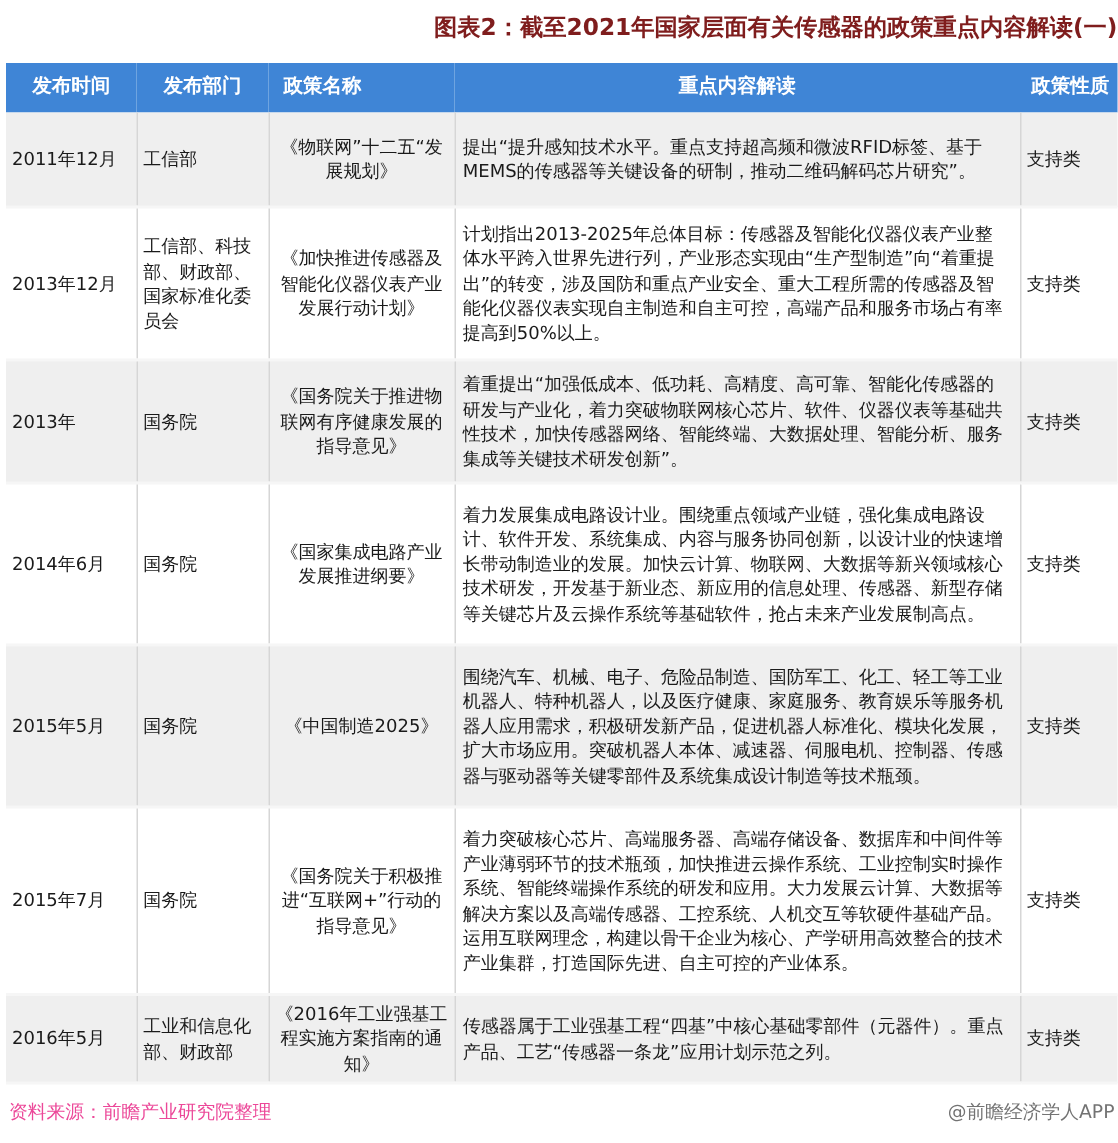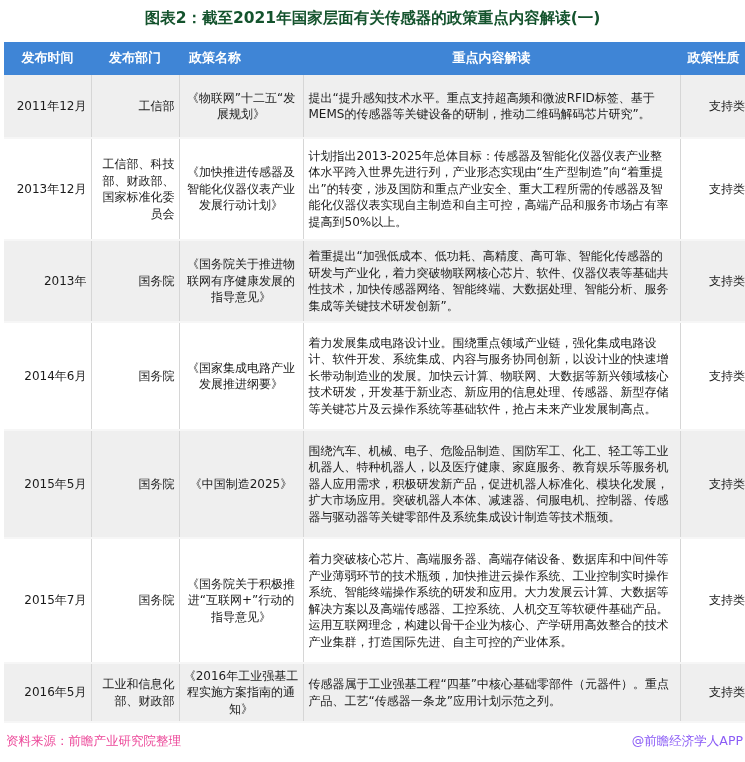--- a/index.html
+++ b/index.html
@@ -1,22 +1,22 @@
 <!DOCTYPE html>
 <html><head>
 <meta charset="utf-8">
 <style>
   html, body { margin: 0; padding: 0; background: #ffffff; }
   body {
     width: 745px; height: 762px; position: relative; overflow: hidden;
     font-family: "DejaVu Sans", "Liberation Sans", sans-serif; color: #111;
   }
   .title {
-    position: absolute; left: 0; top: 8px; width: 745px; text-align: center;
-    font-size: 15.5px; font-weight: bold; color: #14532d; letter-spacing: 0;
+    position: absolute; left: 0; top: 8px; width: 745px; text-align: right;
+    font-size: 15.5px; font-weight: bold; color: #7f1d1d; letter-spacing: 0;
     font-family: "DejaVu Sans", sans-serif;
   }
   table.policy {
     position: absolute; left: 4px; top: 42px; width: 745px;
     border-collapse: collapse; table-layout: fixed;
     font-size: 12px; line-height: 16.5px;
   }
   table.policy col.c1 { width: 87px; }
   table.policy col.c2 { width: 88px; }
   table.policy col.c3 { width: 124px; }
@@ -29,28 +29,28 @@
   table.policy thead th.left { text-align: left; padding-left: 10px; }
   table.policy thead th.right { padding-right: 6px; }
   table.policy tbody td {
     vertical-align: middle; padding: 2px 4px; color: #1a1a1a;
     border-left: 1px solid #d6d6d6;
   }
   table.policy tbody td:first-child { border-left: none; }
   table.policy tbody tr.odd td { background: #efefef; }
   table.policy tbody tr.even td { background: #ffffff; }
   table.policy tbody tr td { border-bottom: 2px solid #f6f6f6; }
-  td.center { text-align: right; }
+  td.center { text-align: left; }
   td.name { text-align: center; padding-left: 4px !important; }
   td.content { text-align: left; padding-left: 5px !important; padding-right: 6px !important; }
   .source {
     position: absolute; left: 6px; top: 733px; font-size: 12.5px; color: #ec4899;
   }
   .credit {
-    position: absolute; right: 2px; top: 733px; font-size: 12.5px; color: #8b5cf6;
+    position: absolute; right: 2px; top: 733px; font-size: 12.5px; color: #737373;
   }
   .watermark {
     position: absolute; color: rgba(120,140,170,0.10); font-size: 34px; font-weight: bold;
     transform: rotate(-28deg); pointer-events: none; white-space: nowrap;
   }
 </style>
 </head>
 <body>
 
 <div class="watermark" style="left:10px; top:150px;">前瞻产业研究院</div>

